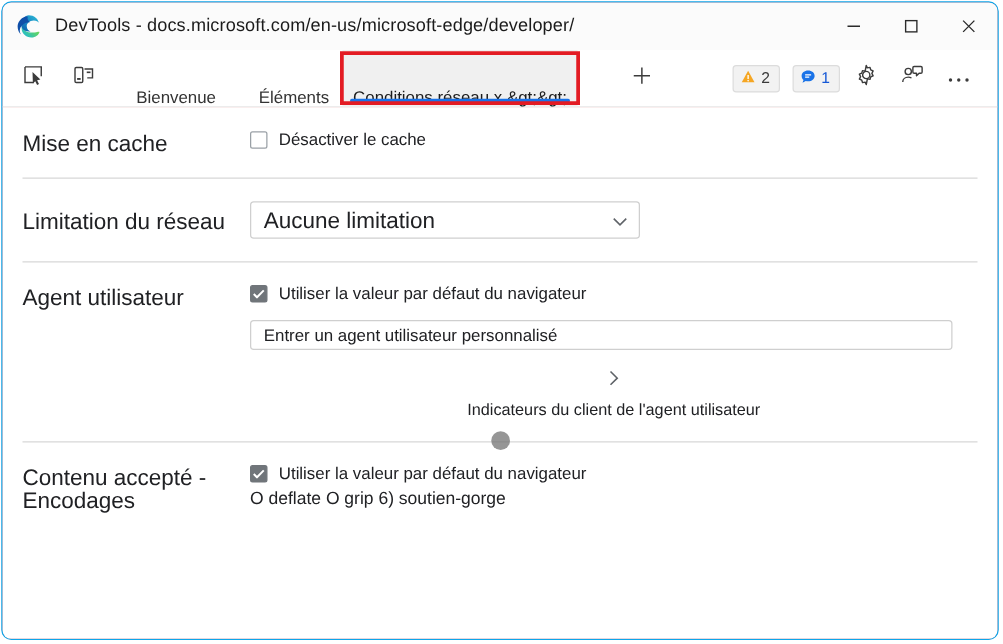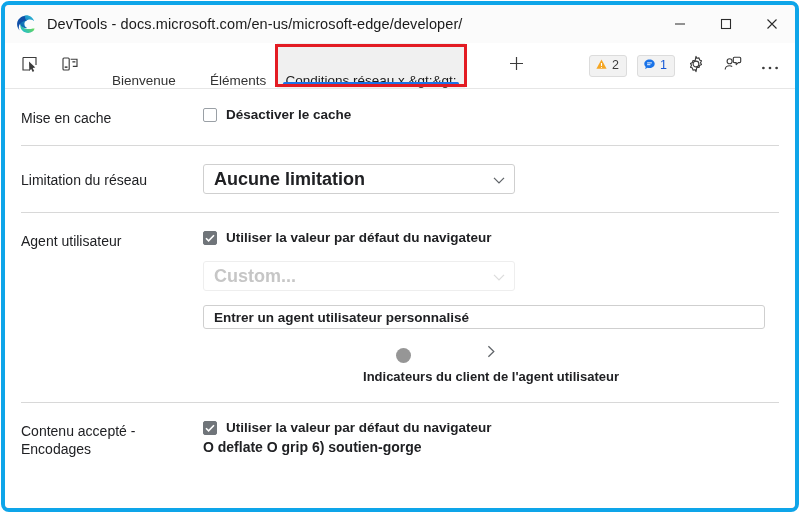--- a/index.html
+++ b/index.html
@@ -6,21 +6,21 @@
   body{
     width:802px;height:515px;overflow:hidden;
     font-family:"Liberation Sans", sans-serif;
     -webkit-font-smoothing:antialiased;
   }
 
   
   .window{
     position:absolute;left:1px;top:1px;width:798px;height:511px;
     background:#fca5a5;
-    border:4px solid #0ea5e9;
+    border:1px solid #0ea5e9;
     border-radius:8px;
     box-sizing:border-box;
     overflow:hidden;
   }
 
   
   .titlebar{
     position:absolute;left:0;top:0;width:100%;height:38px;
     background:#fbfbfb;
     display:flex;align-items:center;
@@ -102,26 +102,26 @@
     background:#ffffff;
     overflow:hidden;
   }
   .row{
     position:relative;display:flex;
     padding:0 16px;
     box-sizing:border-box;
   }
   .row .label{
     width:182px;flex:0 0 182px;
-    font-size:14px;color:#202124;
+    font-size:18px;color:#202124;
     line-height:18px;
     padding-top:2px;
     box-sizing:border-box;
   }
-  .row .ctl{flex:1 1 auto;min-width:0;font-weight:bold;}
+  .row .ctl{flex:1 1 auto;min-width:0;}
   .sep{
     height:1px;background:#d8d8d8;
     margin:0 16px;
   }
 
   .chk-line{display:flex;align-items:center;gap:9px;}
   .chkbox{
     width:14px;height:14px;flex:0 0 14px;
     border:1px solid #9aa0a6;border-radius:2px;
     background:#ffffff;box-sizing:border-box;cursor:default;
@@ -347,28 +347,20 @@
       <div class="ctl">
         <div class="chk-line">
           <span class="chkbox checked">
             <svg width="10" height="8" viewBox="0 0 10 8">
                 <path d="M1 4.2l2.6 2.6L9 1.3" stroke="#ffffff" stroke-width="1.6" fill="none"></path>
               </svg>
           </span>
           <span class="chk-label">Utiliser la valeur par défaut du navigateur</span>
         </div>
 
-        <div class="select disabled" style="margin-top:16px;">
-          <span>Custom...</span>
-          <span class="caret">
-            <svg width="12" height="8" viewBox="0 0 12 8">
-                <path d="M1 1.4l5 5 5-5" stroke="#dcdcdc" stroke-width="1.25" fill="none"></path>
-              </svg>
-          </span>
-        </div>
 
         <div class="textinput" style="margin-top:14px;">
           <span>Entrer un agent utilisateur personnalisé</span>
         </div>
 
         <div class="disclosure" style="margin-top:16px;">
           <span>
             <svg width="9" height="13" viewBox="0 0 9 13">
                 <path d="M1.4 1.2l5.4 5.3-5.4 5.3" stroke="#5f6368" stroke-width="1.25" fill="none"></path>
               </svg>

